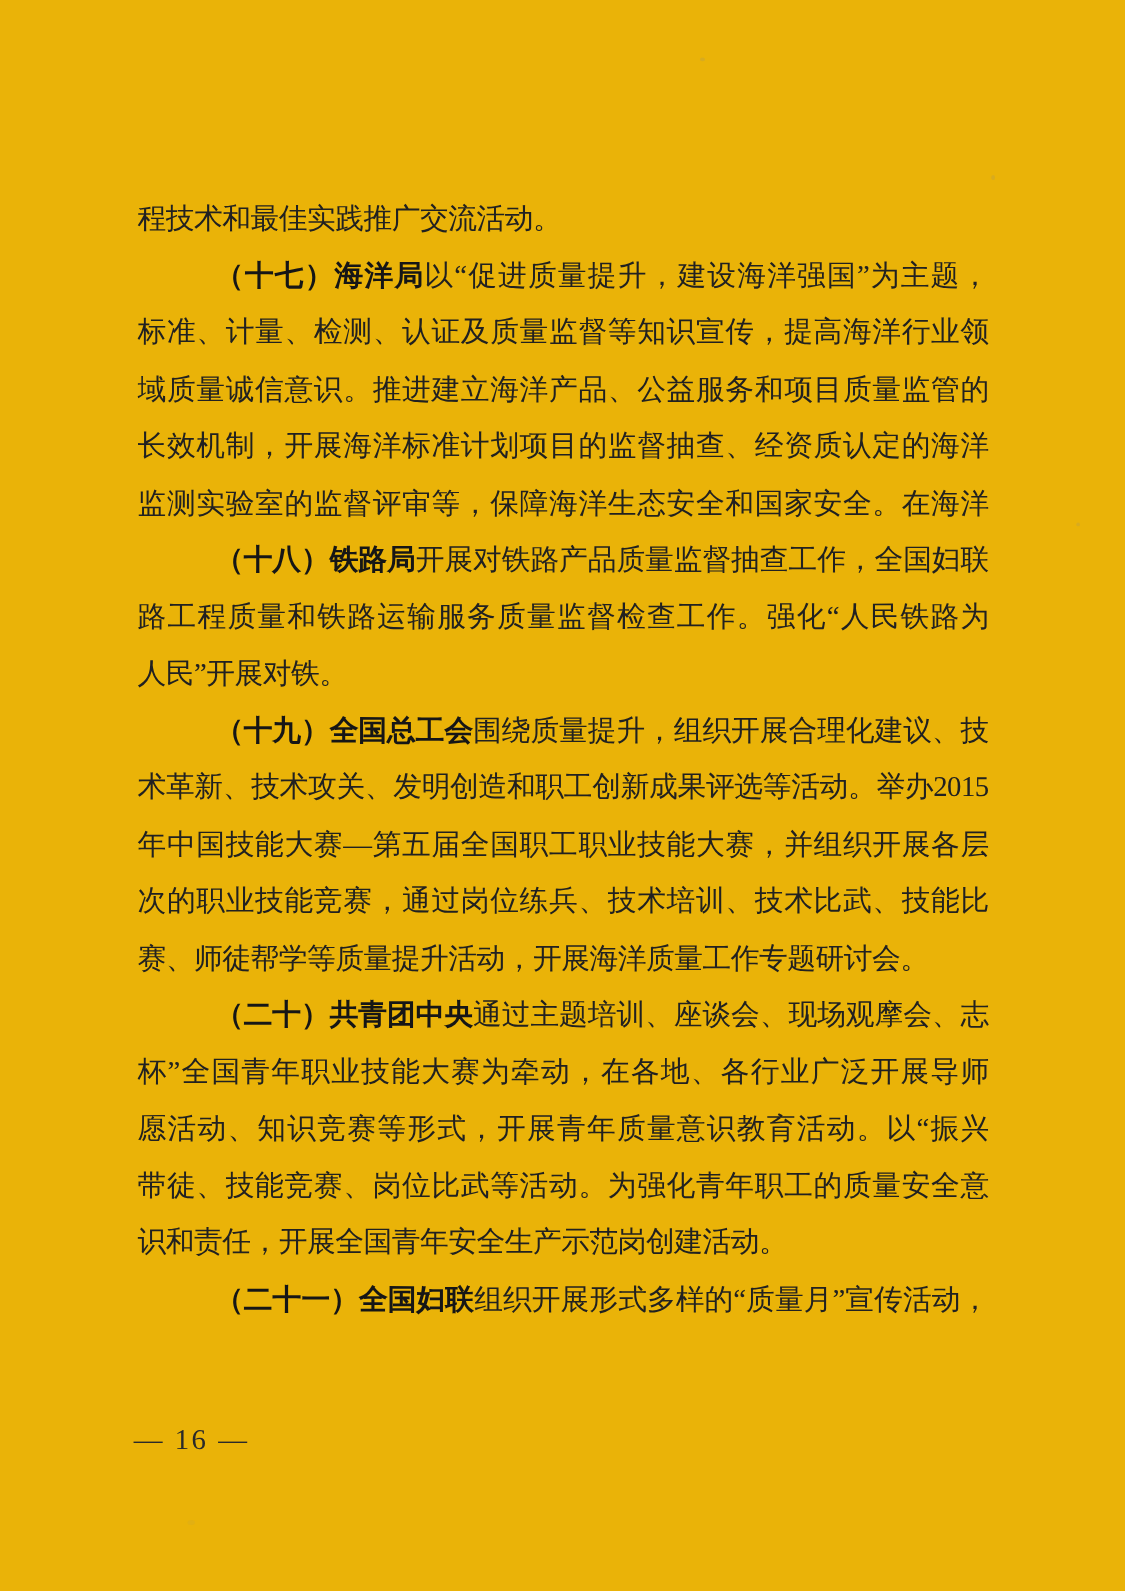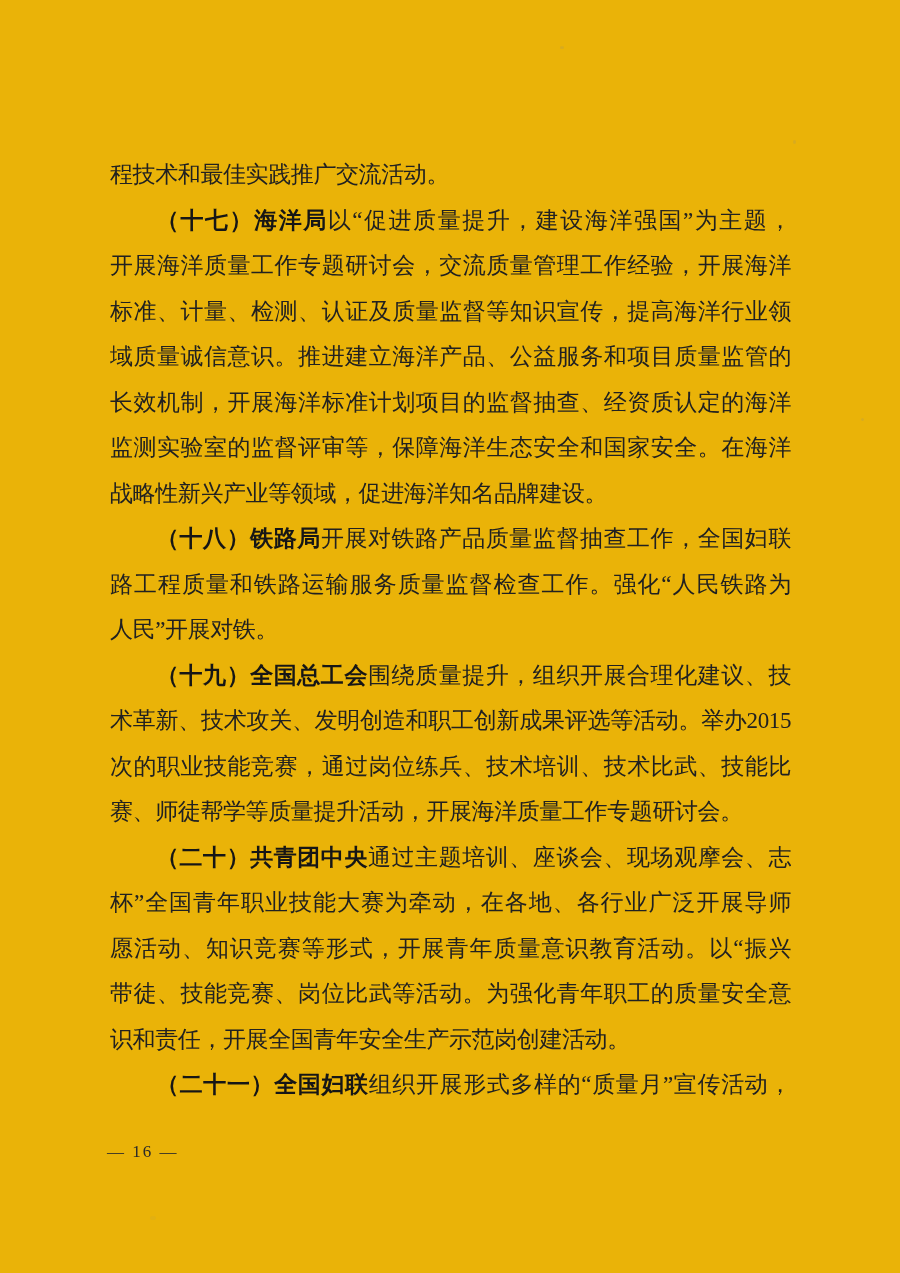--- a/index.html
+++ b/index.html
@@ -35,26 +35,27 @@
     text-align: left;
     text-align-last: left;
   }
   .line.indented {
     text-indent: 2em;
   }
   .line b {
     font-family: "Liberation Sans", sans-serif;
     font-weight: 700;
     color: #161616;
+    margin-left: 16px;
   }
   .footer {
     position: absolute;
     left: 107px;
     top: 1137px;
-    font-size: 17px;
+    font-size: 23px;
     line-height: 30px;
     letter-spacing: 2px;
     color: #2a2a2a;
   }
   
   .speck {
     position: absolute;
     background: #8a8a8a;
     opacity: 0.18;
     border-radius: 50%;
@@ -64,31 +65,30 @@
   .speck.s3 { left: 861px; top: 418px; width: 3px; height: 3px; }
   .speck.s4 { left: 150px; top: 1216px; width: 6px; height: 4px; opacity: 0.08; }
 </style>
 </head>
 <body>
 
 <div class="page">
   <div class="doc-body">
       <div class="line last"><span>程技术和最佳实践推广交流活动。</span></div>
       <div class="line indented"><b>（十七）海洋局</b><span>以“促进质量提升，建设海洋强国”为主题，</span></div>
-      <div class="line"><span>开展海洋质量工作专题研讨会，交流质量管理工作经验，开展海洋</span></div>
       <div class="line"><span>标准、计量、检测、认证及质量监督等知识宣传，提高海洋行业领</span></div>
       <div class="line"><span>域质量诚信意识。推进建立海洋产品、公益服务和项目质量监管的</span></div>
       <div class="line"><span>长效机制，开展海洋标准计划项目的监督抽查、经资质认定的海洋</span></div>
       <div class="line"><span>监测实验室的监督评审等，保障海洋生态安全和国家安全。在海洋</span></div>
-      <div class="line last"><span>战略性新兴产业等领域，促进海洋知名品牌建设。</span></div>
       <div class="line indented"><b>（十八）铁路局</b><span>开展对铁路产品质量监督抽查工作，全国妇联</span></div>
       <div class="line"><span>路工程质量和铁路运输服务质量监督检查工作。强化“人民铁路为</span></div>
       <div class="line last"><span>人民”开展对铁。</span></div>
       <div class="line indented"><b>（十九）全国总工会</b><span>围绕质量提升，组织开展合理化建议、技</span></div>
       <div class="line"><span>术革新、技术攻关、发明创造和职工创新成果评选等活动。举办2015</span></div>
+      <div class="line"><span>年中国技能大赛—第五届全国职工职业技能大赛，并组织开展各层</span></div>
       <div class="line"><span>次的职业技能竞赛，通过岗位练兵、技术培训、技术比武、技能比</span></div>
       <div class="line last"><span>赛、师徒帮学等质量提升活动，开展海洋质量工作专题研讨会。</span></div>
       <div class="line indented"><b>（二十）共青团中央</b><span>通过主题培训、座谈会、现场观摩会、志</span></div>
       <div class="line"><span>杯”全国青年职业技能大赛为牵动，在各地、各行业广泛开展导师</span></div>
       <div class="line"><span>愿活动、知识竞赛等形式，开展青年质量意识教育活动。以“振兴</span></div>
       <div class="line"><span>带徒、技能竞赛、岗位比武等活动。为强化青年职工的质量安全意</span></div>
       <div class="line last"><span>识和责任，开展全国青年安全生产示范岗创建活动。</span></div>
       <div class="line indented"><b>（二十一）全国妇联</b><span>组织开展形式多样的“质量月”宣传活动，</span></div>
     </div>
   <div class="footer">— 16 —</div>

